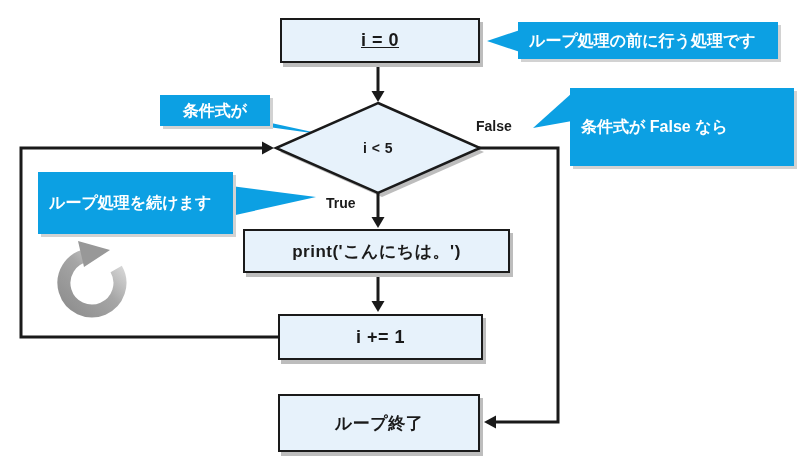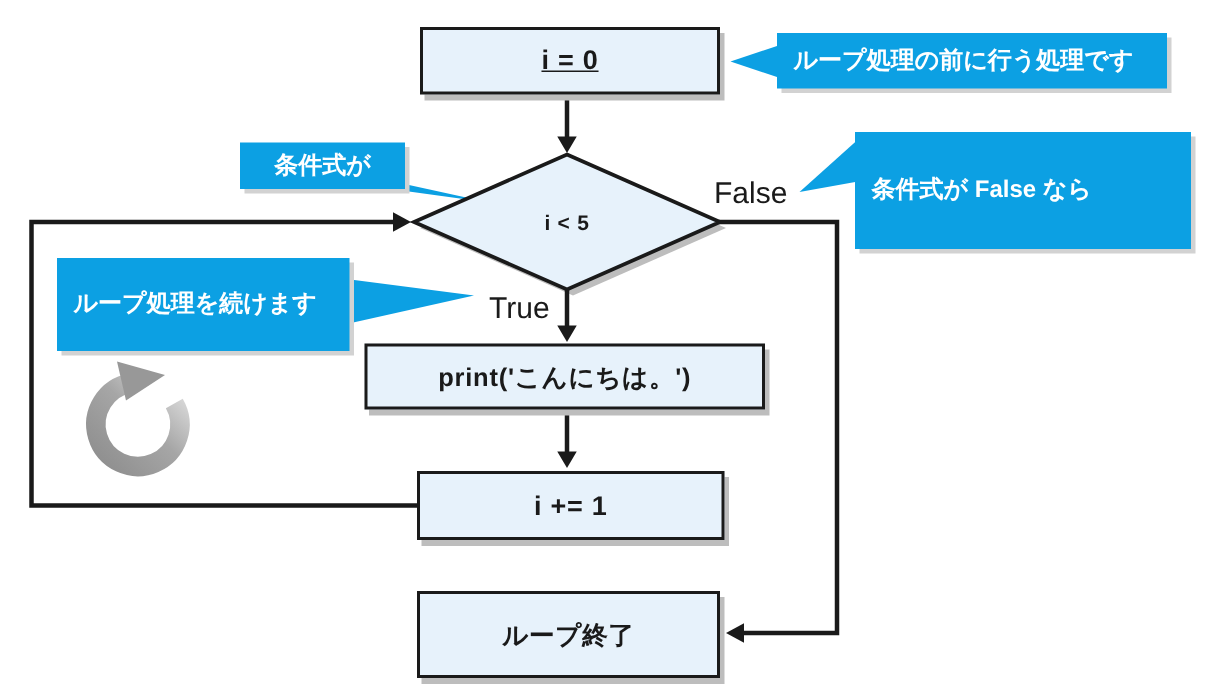--- a/index.html
+++ b/index.html
@@ -30,21 +30,21 @@
   }
   .node-init{left:280px;top:18px;width:200px;height:45px;text-decoration:underline;}
   .node-body{left:243px;top:229px;width:267px;height:44px;font-size:17px;}
   .node-increment{left:278px;top:314px;width:205px;height:46px;}
   .node-end{left:278px;top:394px;width:202px;height:58px;font-size:17px;}
   .diamond-label{
     position:absolute;left:318px;top:133px;width:120px;height:30px;
     display:flex;align-items:center;justify-content:center;
     font-weight:bold;font-size:14px;color:#1a1a1a;letter-spacing:0.5px;
   }
-  .edge-label{position:absolute;font-weight:normal;font-size:20px;color:#1a1a1a;}
+  .edge-label{position:absolute;font-weight:bold;font-size:14px;color:#1a1a1a;}
   .edge-true{left:326px;top:195px;}
   .edge-false{left:476px;top:118px;}
   .callout{
     position:absolute;background:var(--callout-blue,#0ca0e3);color:var(--text-on-blue,#fff);
     font-weight:bold;font-size:16px;line-height:1.6;
     display:flex;flex-direction:column;justify-content:center;
     padding:6px 11px;box-sizing:border-box;box-shadow:3px 3px 0 #d2d2d2;
   }
   .callout-init{left:518px;top:22px;width:260px;height:37px;}
   .callout-cond{left:160px;top:95px;width:110px;height:31px;align-items:center;font-size:16px;}

